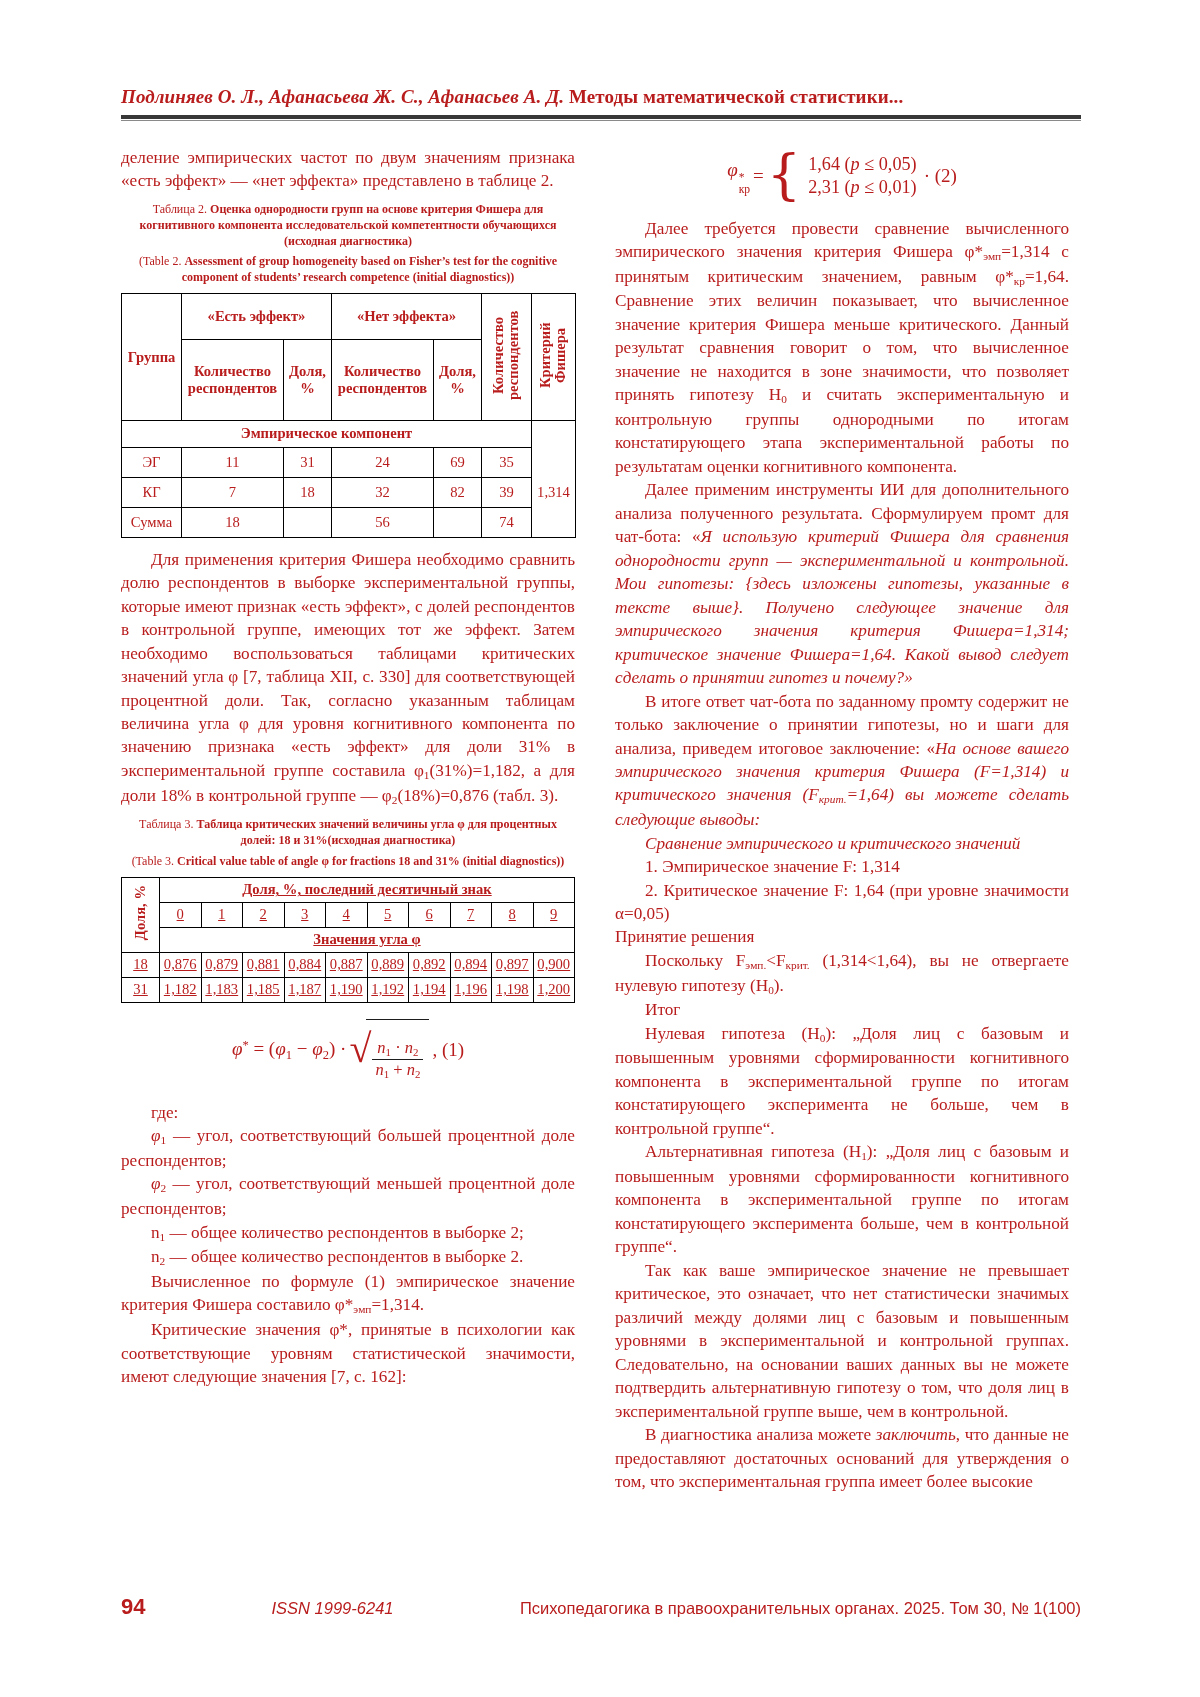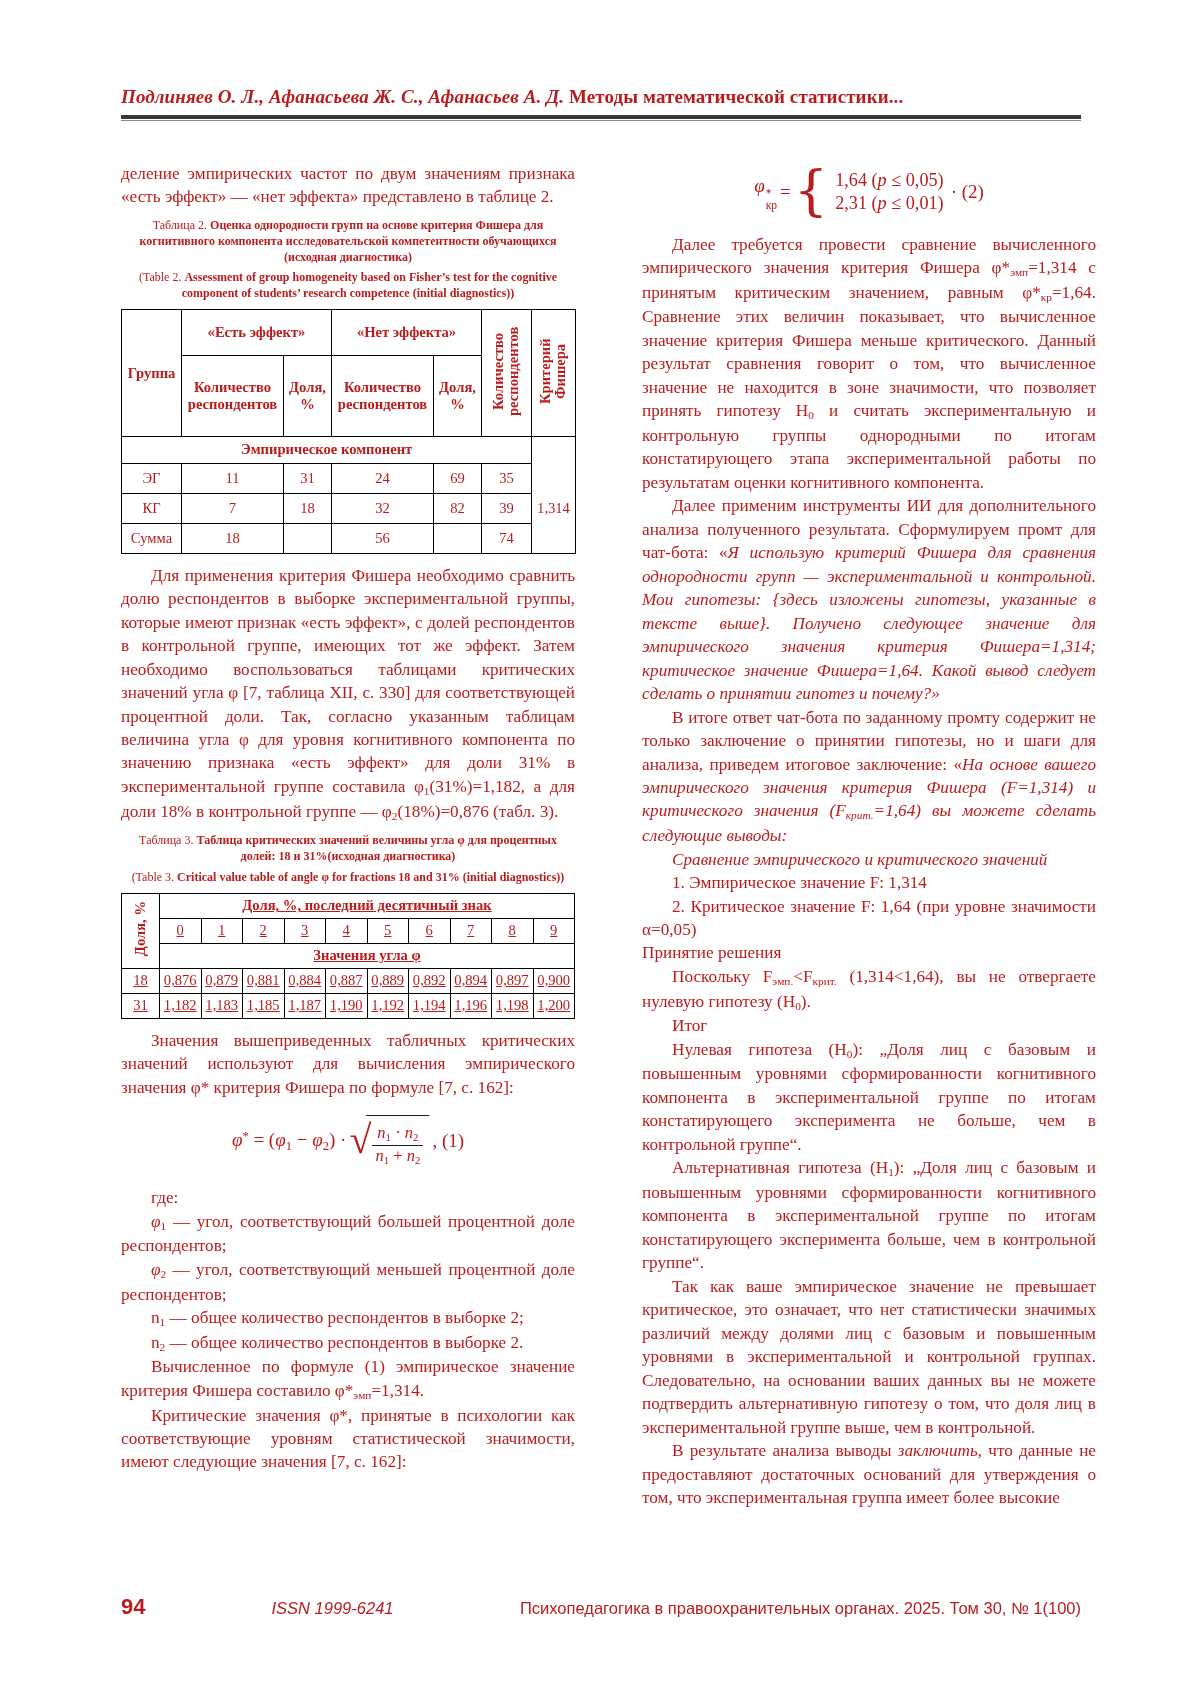--- a/index.html
+++ b/index.html
@@ -6,21 +6,21 @@
   .page{width:1200px;height:1697px;position:relative;background:#ffffff;
         font-family:"Liberation Serif",serif;color:#b91c1c;overflow:hidden;margin:0 auto;}
   
   .hdr{position:absolute;top:86px;left:121px;width:960px;}
   .hdr-line{font-size:19px;letter-spacing:.1px;white-space:nowrap;}
   .authors{font-weight:bold;font-style:italic;}
   .atitle{font-weight:bold;}
   .rule1{margin-top:7px;height:4px;background:#383838;}
   .rule2{margin-top:1px;height:1px;background:#8a8a8a;}
   
-  .content{position:absolute;top:162px;left:121px;display:flex;gap:67px;height:1452px;overflow:hidden;}
+  .content{position:absolute;top:146px;left:121px;display:flex;gap:40px;height:1452px;overflow:hidden;}
   .col{width:454px;font-size:17.2px;line-height:1.365;text-align:justify;}
   p.para{margin:0;}
   .ind{text-indent:30px;}
   .cap{text-align:center;text-indent:0;font-size:12px;line-height:1.32;margin:9px 2px 7px;}
   .cap .b{font-weight:bold;}
   .b{font-weight:normal;}
   .i{font-style:italic;}
   .sub{font-size:66%;vertical-align:-0.28em;}
   .sup{font-size:66%;vertical-align:0.5em;}
   
@@ -41,21 +41,21 @@
   
   .formula{display:flex;justify-content:center;align-items:center;gap:3px;
            font-size:19px;text-indent:0;}
   .f1{margin:16px 0 20px;}
   .f2{margin:6px 0 16px;}
   .frac{display:inline-flex;flex-direction:column;text-align:center;font-size:16.5px;line-height:1.15;}
   .num{border-bottom:1.5px solid #1d1d1d;padding:0 5px 1px;}
   .den{padding-top:1px;}
   .sqrt{display:inline-flex;align-items:center;}
   .rad{font-size:40px;line-height:.85;margin-right:-5px;transform:translateY(-1px);}
-  .radicand{border-top:1.7px solid #1d1d1d;padding:3px 6px 0;}
+  .radicand{border-top:1.7px solid #1d1d1d;padding:14px 6px 0;}
   .ss{display:inline-flex;flex-direction:column;align-items:flex-start;
       font-size:61%;line-height:1.05;vertical-align:-0.45em;margin-left:1px;}
   .brace{font-family:"DejaVu Serif",serif;font-size:54px;font-weight:400;line-height:.9;
          transform:translateY(-1px);}
   .cases{display:inline-flex;flex-direction:column;align-items:flex-start;line-height:1.3;
          font-size:18.2px;text-align:left;margin:0 4px;}
   
   .footer{position:absolute;top:1594px;left:121px;width:960px;display:flex;align-items:baseline;
           font-family:"Liberation Sans",sans-serif;}
   .pgnum{font-weight:bold;font-size:22px;}
@@ -188,21 +188,20 @@
               <td>1,190</td>
               <td>1,192</td>
               <td>1,194</td>
               <td>1,196</td>
               <td>1,198</td>
               <td>1,200</td>
             </tr>
       </tbody>
         </table>
 
-      <p class="para ind" style="margin-top:10px"><span>Значения вышеприведенных табличных критических значений используют для вычисления эмпирического значения φ* критерия Фишера по формуле [7, с. 162]:</span></p>
 
       <div class="formula f1">
         <span><span class="i">φ</span><span class="sup">*</span><span> = (</span><span class="i">φ</span><span class="sub">1</span><span> − </span><span class="i">φ</span><span class="sub">2</span><span>) · </span></span>
         <span class="sqrt">
           <span class="rad">√</span>
           <span class="radicand">
             <span class="frac">
               <span class="num"><span class="i">n</span><span class="sub">1</span><span> · </span><span class="i">n</span><span class="sub">2</span></span>
               <span class="den"><span class="i">n</span><span class="sub">1</span><span> + </span><span class="i">n</span><span class="sub">2</span></span>
             </span>
@@ -243,21 +242,21 @@
           <p class="para ind"><span>В итоге ответ чат-бота по заданному промту содержит не только заключение о принятии гипотезы, но и шаги для анализа, приведем итоговое заключение: «</span><span class="i">На основе вашего эмпирического значения критерия Фишера (F=1,314) и критического значения (F</span><span class="sub i">крит.</span><span class="i">=1,64) вы можете сделать следующие выводы:</span></p>
           <p class="para ind"><span class="i">Сравнение эмпирического и критического значений</span></p>
           <p class="para ind"><span>1.  </span><span class="b">Эмпирическое значение F</span><span>: 1,314</span></p>
           <p class="para ind"><span>2.  </span><span class="b">Критическое значение F</span><span>: 1,64 (при уровне значимости α=0,05)</span></p>
           <p class="para "><span>Принятие решения</span></p>
           <p class="para ind"><span>Поскольку F</span><span class="sub">эмп.</span><span>&lt;F</span><span class="sub">крит.</span><span> (1,314&lt;1,64), вы не отвергаете нулевую гипотезу (H</span><span class="sub">0</span><span>).</span></p>
           <p class="para ind"><span class="b">Итог</span></p>
           <p class="para ind"><span class="b">Нулевая гипотеза (H</span><span class="sub b">0</span><span class="b">)</span><span>: „Доля лиц с базовым и повышенным уровнями сформированности когнитивного компонента в экспериментальной группе по итогам констатирующего эксперимента не больше, чем в контрольной группе“.</span></p>
           <p class="para ind"><span class="b">Альтернативная гипотеза (H</span><span class="sub b">1</span><span class="b">)</span><span>: „Доля лиц с базовым и повышенным уровнями сформированности когнитивного компонента в экспериментальной группе по итогам констатирующего эксперимента больше, чем в контрольной группе“.</span></p>
           <p class="para ind"><span>Так как ваше эмпирическое значение не превышает критическое, это означает, что нет статистически значимых различий между долями лиц с базовым и повышенным уровнями в экспериментальной и контрольной группах. Следовательно, на основании ваших данных вы не можете подтвердить альтернативную гипотезу о том, что доля лиц в экспериментальной группе выше, чем в контрольной.</span></p>
-          <p class="para ind"><span>В результате анализа выводы </span><span class="i">заключить</span><span>, что данные не предоставляют достаточных оснований для утверждения о том, что экспериментальная группа имеет более высокие</span></p>
+          <p class="para ind"><span>В диагностика анализа можете </span><span class="i">заключить</span><span>, что данные не предоставляют достаточных оснований для утверждения о том, что экспериментальная группа имеет более высокие</span></p>
         </div>
     </div>
 
   </div>
 
   <div class="footer">
     <span class="pgnum">94</span>
     <span class="issn">ISSN 1999-6241</span>
     <span class="journal">Психопедагогика в правоохранительных органах. 2025. Том 30, № 1(100)</span>
   </div>

